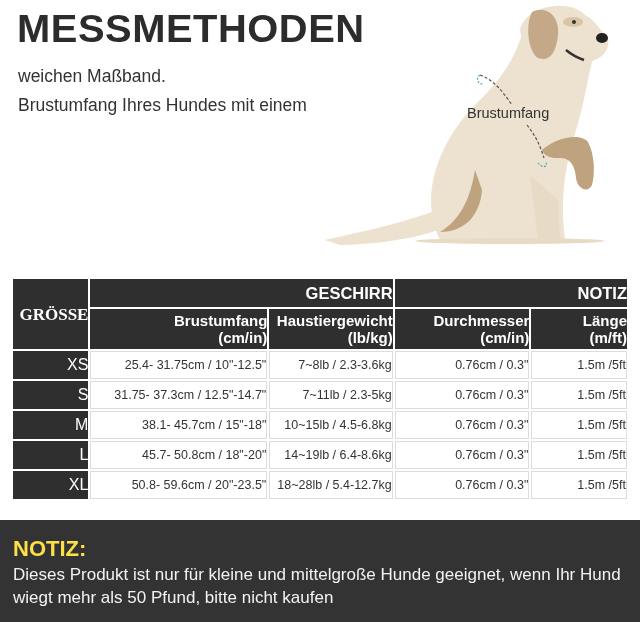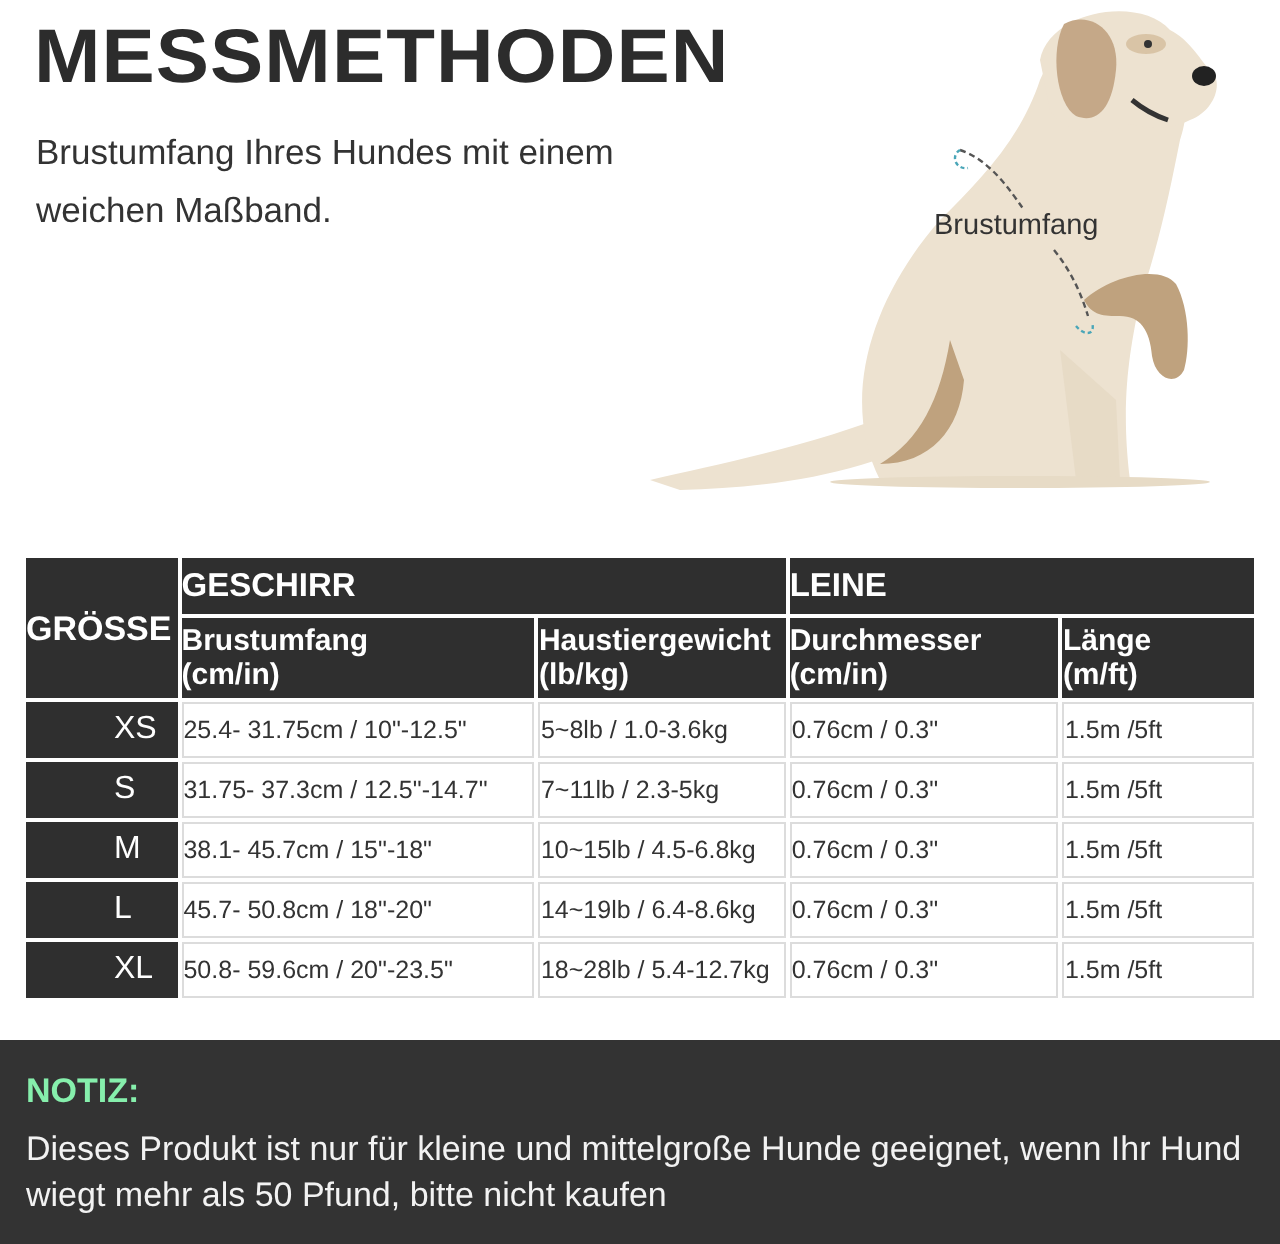--- a/index.html
+++ b/index.html
@@ -22,56 +22,56 @@
       position: absolute; left: 467px; top: 105px;
       font-size: 14.5px; color: #333;
     }
 
     table.size {
       position: absolute; left: 11px; top: 277px;
       border-collapse: separate; border-spacing: 2px;
       width: 618px;
     }
     table.size td, table.size th {
-      text-align: left; vertical-align: middle;
+      text-align: right; vertical-align: middle;
     }
     .hd {
       background: #2f2f2f; color: #fff; font-weight: bold;
       font-size: 15px; line-height: 17px;
     }
     .hd-group { height: 28px; font-size: 16.5px; }
     .hd-sub { height: 40px; }
-    .hd-size { font-size: 17px; }
+    .hd-size { font-size: 17px; font-family: Liberation Serif, serif; }
     .sz { background: #2f2f2f; color: #fff; font-size: 16px; height: 28px; width: 76px; padding-left: 44px; }
     .cell {
       background: #fff; border: 1px solid #dcdcdc; color: #333;
       font-size: 12.5px; height: 28px;
     }
 
     .note {
       position: absolute; left: 0; top: 520px; width: 640px; height: 102px;
       background: #333333;
     }
     .note-title {
       position: absolute; left: 13px; top: 16px;
-      color: #86efac; font-weight: bold; font-size: 17px;
+      color: #fde047; font-weight: bold; font-size: 22px;
     }
     .note-text {
       position: absolute; left: 13px; top: 43px; width: 625px;
       color: #f2f2f2; font-size: 17px; line-height: 23px;
     }
   </style>
 </head>
 <body>
 
 <div class="title">MESSMETHODEN</div>
 
 <div class="intro">
+  <div>weichen Maßband.</div>
   <div>Brustumfang Ihres Hundes mit einem</div>
-  <div>weichen Maßband.</div>
 </div>
 
 <svg class="dog" viewBox="0 0 320 250" xmlns="http://www.w3.org/2000/svg">
 
   <path d="M5 240 C 40 232, 90 222, 130 205 L 150 215 C 120 235, 70 244, 20 245 Z" fill="#ede2d0"></path>
 
   <path d="M120 240 C 100 200, 115 150, 150 110 C 170 90, 190 70, 200 40 C 210 15, 250 5, 265 20 C 275 35, 275 55, 270 70 C 265 95, 260 120, 250 150 C 245 175, 240 200, 245 240 Z" fill="#ede2d0"></path>
 
   <path d="M200 30 C 205 5, 250 -2, 265 15 C 275 20, 280 30, 285 35 C 292 40, 288 55, 275 60 C 265 65, 255 65, 245 62 C 230 70, 210 65, 205 55 Z" fill="#ede2d0"></path>
 
@@ -97,21 +97,21 @@
   <path d="M160 75 C 155 78, 158 85, 164 84" stroke="#4aa6b8" stroke-width="1.2" stroke-dasharray="2,1.5" fill="none"></path>
   <path d="M218 163 C 222 168, 228 168, 226 161" stroke="#4aa6b8" stroke-width="1.2" stroke-dasharray="2,1.5" fill="none"></path>
 </svg>
 <div class="dog-label">Brustumfang</div>
 
 <table class="size">
   <tbody>
       <tr>
     <th class="hd hd-size" rowspan="2">GRÖSSE</th>
     <th class="hd hd-group" colspan="2">GESCHIRR</th>
-    <th class="hd hd-group" colspan="2">LEINE</th>
+    <th class="hd hd-group" colspan="2">NOTIZ</th>
   </tr>
   <tr>
     <th class="hd hd-sub" style="width:184px">
       <div>Brustumfang</div>
       <div>(cm/in)</div>
     </th>
     <th class="hd hd-sub" style="width:124px">
       <div>Haustiergewicht</div>
       <div>(lb/kg)</div>
     </th>
@@ -120,21 +120,21 @@
       <div>(cm/in)</div>
     </th>
     <th class="hd hd-sub" style="width:100px">
       <div>Länge</div>
       <div>(m/ft)</div>
     </th>
   </tr>
   <tr>
     <td class="sz">XS</td>
     <td class="cell">25.4- 31.75cm / 10"-12.5"</td>
-    <td class="cell">5~8lb / 1.0-3.6kg</td>
+    <td class="cell">7~8lb / 2.3-3.6kg</td>
     <td class="cell">0.76cm / 0.3"</td>
     <td class="cell">1.5m /5ft</td>
   </tr>
   <tr>
     <td class="sz">S</td>
     <td class="cell">31.75- 37.3cm / 12.5"-14.7"</td>
     <td class="cell">7~11lb / 2.3-5kg</td>
     <td class="cell">0.76cm / 0.3"</td>
     <td class="cell">1.5m /5ft</td>
   </tr>

